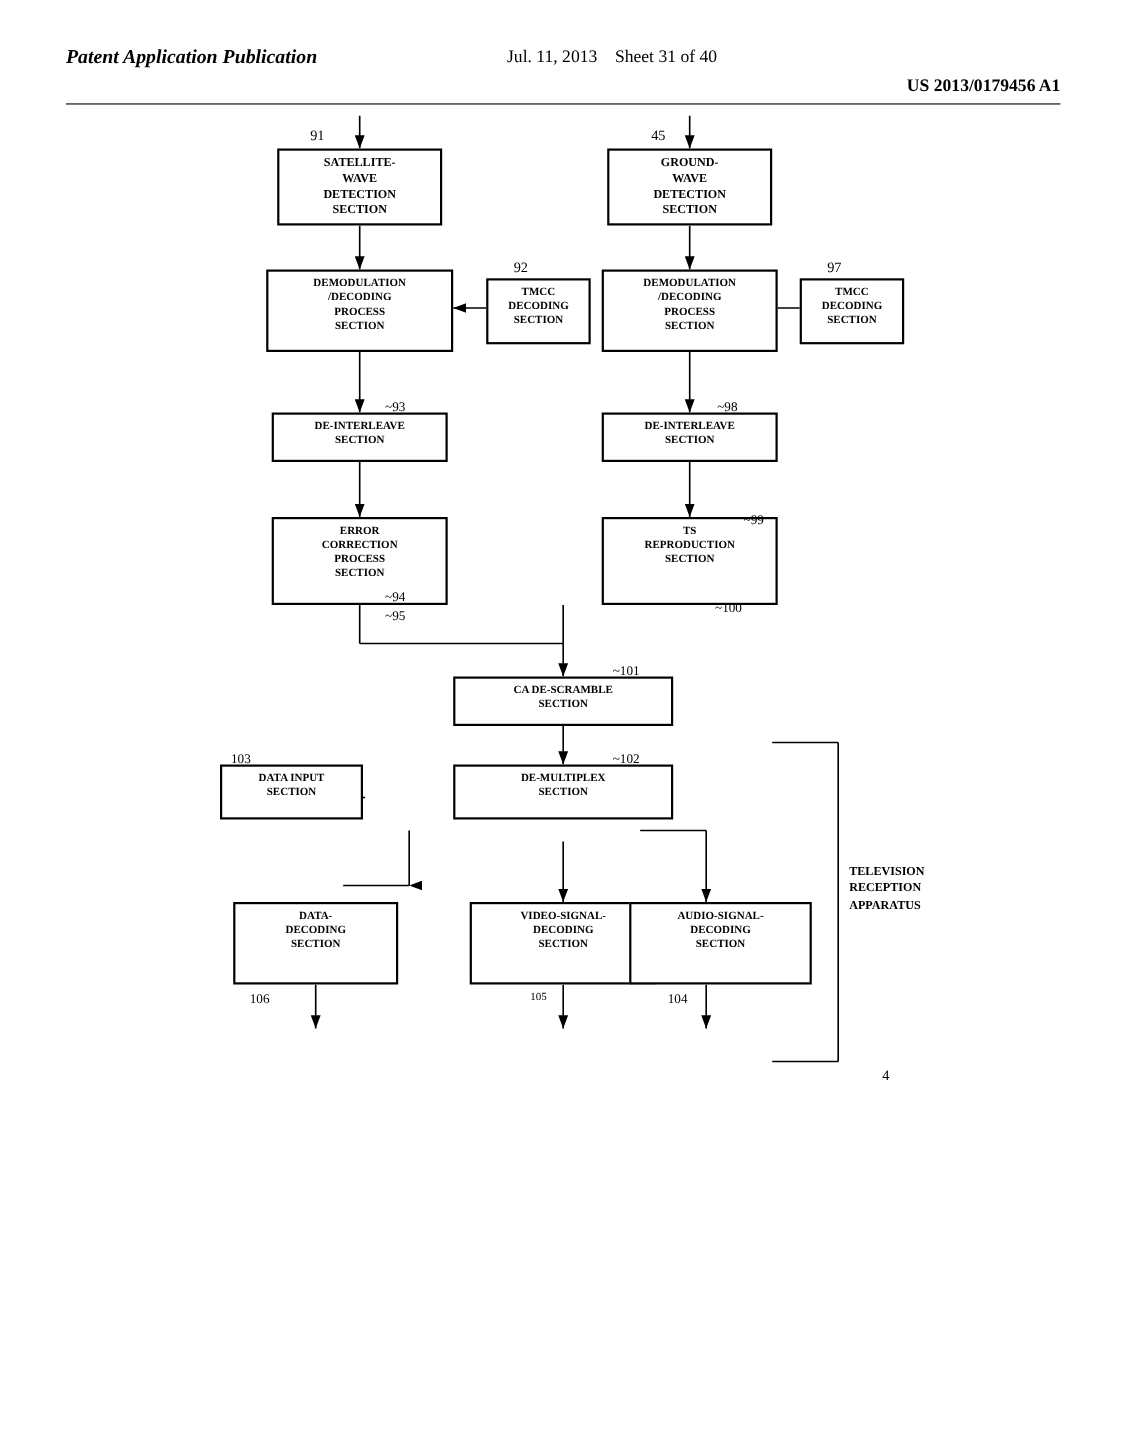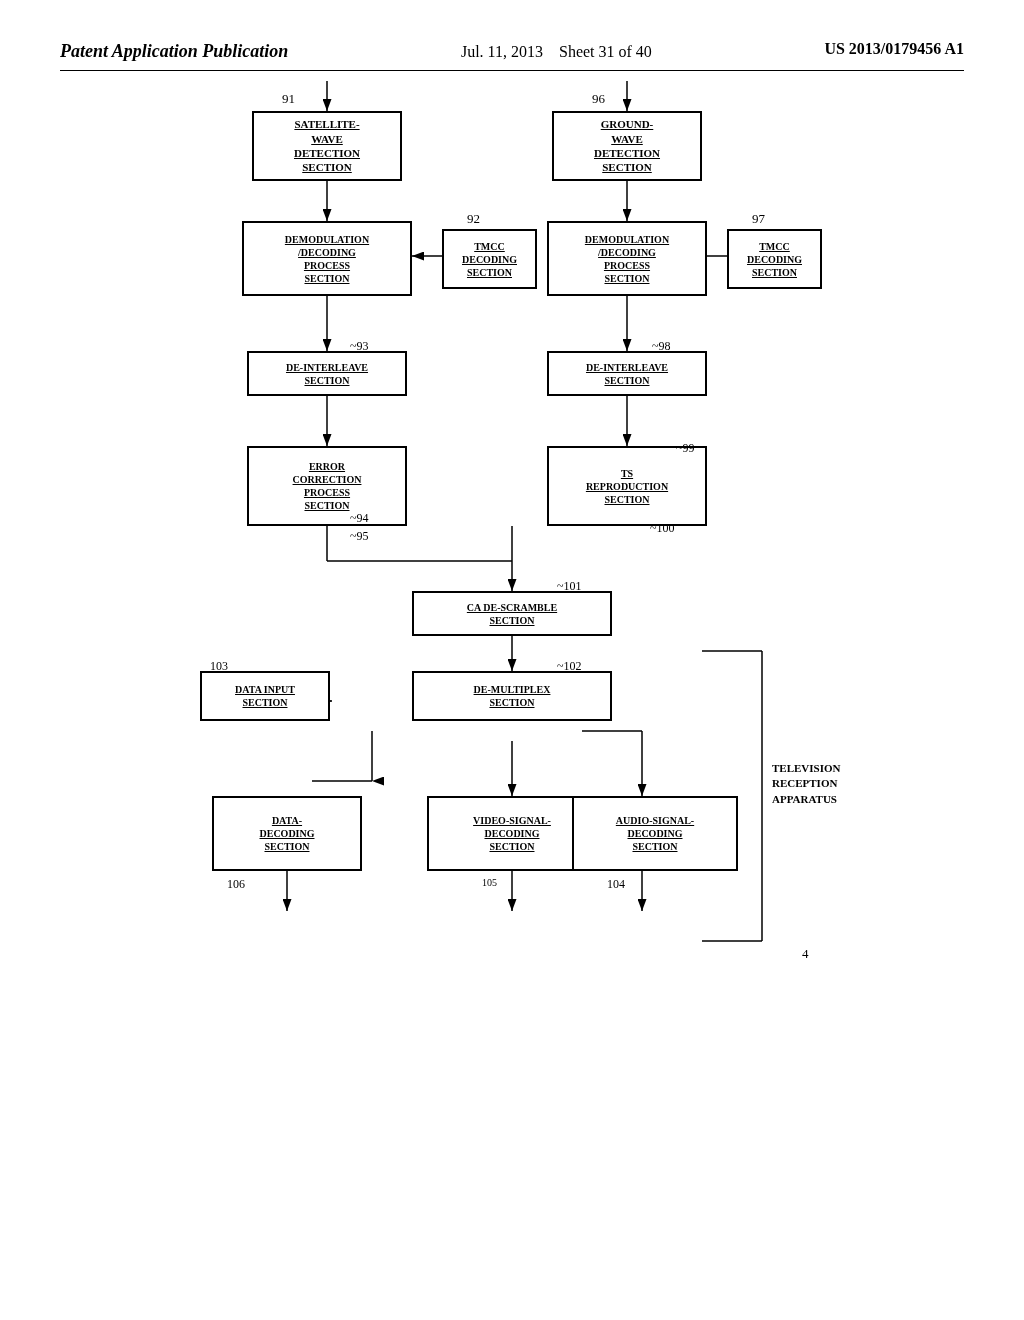--- a/index.html
+++ b/index.html
@@ -33,43 +33,43 @@
     }
     .header-center {
       font-size: 16px;
       text-align: center;
       line-height: 1.5;
     }
     .header-right {
       font-size: 16px;
       font-weight: bold;
       text-align: right;
+      margin-top: 30px;
     }
     .figure-title {
       text-align: center;
       font-size: 42px;
       font-weight: bold;
       margin-top: 60px;
       margin-bottom: 40px;
       letter-spacing: 4px;
     }
     
     .box {
       position: absolute;
       border: 2px solid #000;
       background: #fff;
       display: flex;
-      align-items: center;
+      align-items: flex-start;
       justify-content: center;
       text-align: center;
       font-size: 11px;
       font-weight: bold;
       line-height: 1.3;
       padding: 4px;
-      text-decoration: underline;
     }
     
     .diagram-svg {
       position: absolute;
       top: 0;
       left: 0;
       width: 100%;
       height: 100%;
       pointer-events: none;
     }
@@ -159,21 +159,21 @@
     </svg>
 
     <div class="box" style="left:80px; top:30px; width:150px; height:70px;">
       <span>SATELLITE-<br>WAVE<br>DETECTION<br>SECTION</span>
     </div>
     <div class="label" style="left:110px; top:10px; font-size:13px;">91</div>
 
     <div class="box" style="left:380px; top:30px; width:150px; height:70px;">
       <span>GROUND-<br>WAVE<br>DETECTION<br>SECTION</span>
     </div>
-    <div class="label" style="left:420px; top:10px; font-size:13px;">96</div>
+    <div class="label" style="left:420px; top:10px; font-size:13px;">45</div>
 
     <div class="box" style="left:70px; top:140px; width:170px; height:75px;">
       <span style="font-size:10px;">DEMODULATION<br>/DECODING<br>PROCESS<br>SECTION</span>
     </div>
 
     <div class="box" style="left:270px; top:148px; width:95px; height:60px;">
       <span style="font-size:10px;">TMCC<br>DECODING<br>SECTION</span>
     </div>
     <div class="label" style="left:295px; top:130px; font-size:13px;">92</div>
 

